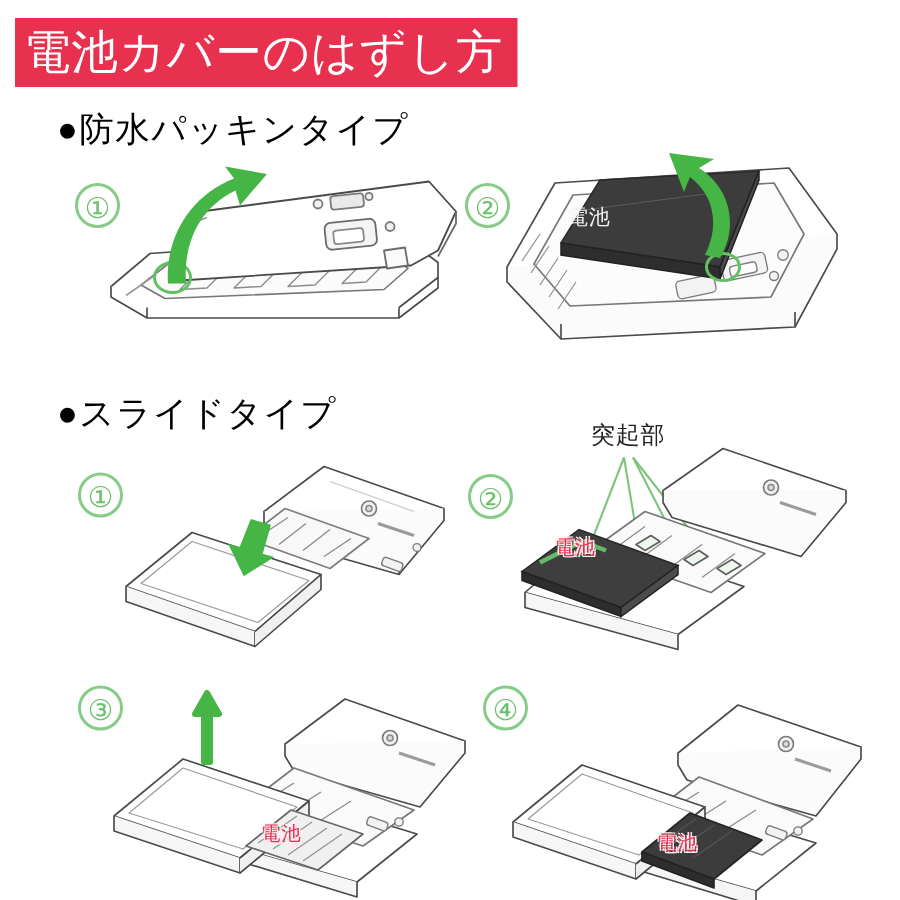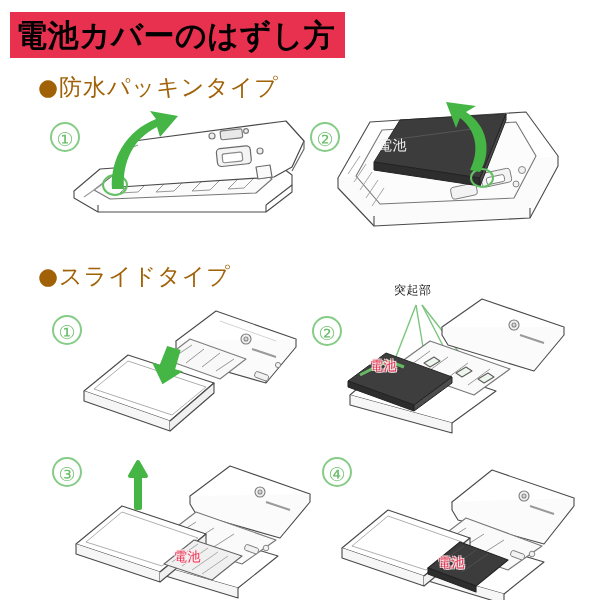--- a/index.html
+++ b/index.html
@@ -23,36 +23,37 @@
     top: 12px;
     width: 335px;
     height: 46px;
     background: #e8304f;
     display: flex;
     align-items: center;
     box-sizing: border-box;
     padding-left: 6px;
   }
   #title-banner .title-text {
-    color: #000000;
+    color: #ffffff;
     font-size: 31px;
     line-height: 34px;
     letter-spacing: 0.5px;
-    font-weight: 700;
+    font-weight: 400;
     white-space: nowrap;
   }
 
   
   .section-heading {
     position: absolute;
     font-size: 23px;
     line-height: 26px;
-    color: #a16207;
+    color: #000000;
     letter-spacing: 1px;
     white-space: nowrap;
+    font-family: Liberation Serif, serif;
   }
   #section-heading-waterproof { left: 38px; top: 74px; }
   #section-heading-slide      { left: 38px; top: 263px; }
 
   
   .step-number {
     position: absolute;
     width: 30px;
     height: 30px;
     border: 2px solid #86cc86;
@@ -77,21 +78,21 @@
     letter-spacing: 0.5px;
   }
   .label-battery-light { color: #f1f1f1; font-size: 14px; }
   .label-battery-red {
     color: #e8304f;
     font-size: 13px;
     text-shadow:
       -1px -1px 0 #fde9ed,  1px -1px 0 #fde9ed,
       -1px  1px 0 #fde9ed,  1px  1px 0 #fde9ed;
   }
-  .label-protrusion { color: #222222; font-size: 12px; }
+  .label-protrusion { color: #222222; font-size: 16px; }
 
   svg { display: block; overflow: visible; }
 </style>
 </head>
 <body>
 
 <div id="title-banner">
   <span class="title-text">電池カバーのはずし方</span>
 </div>
 

